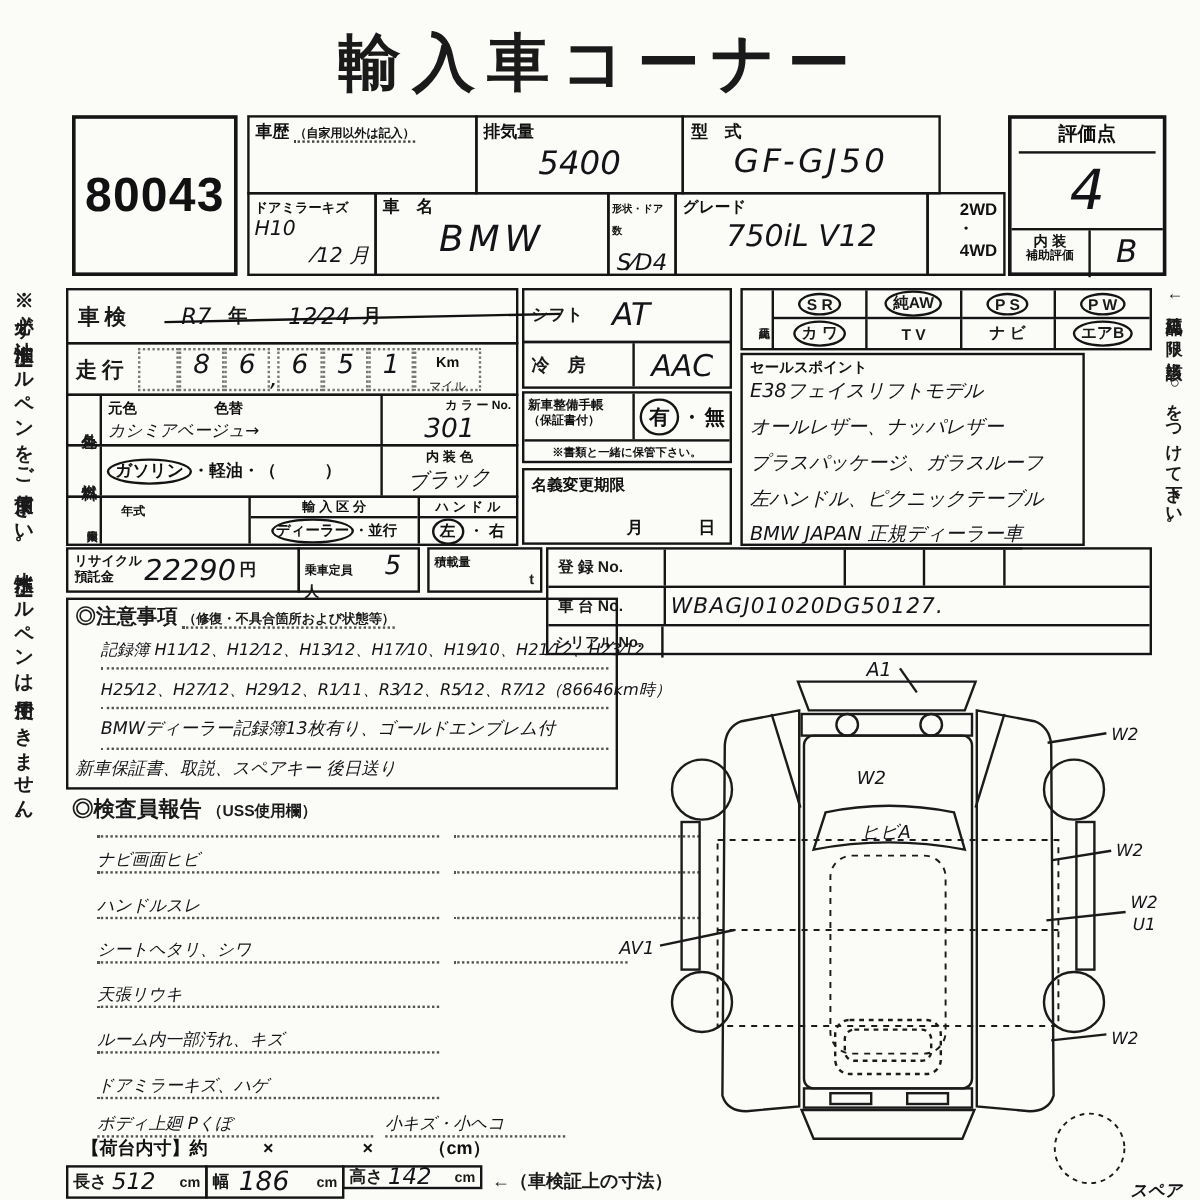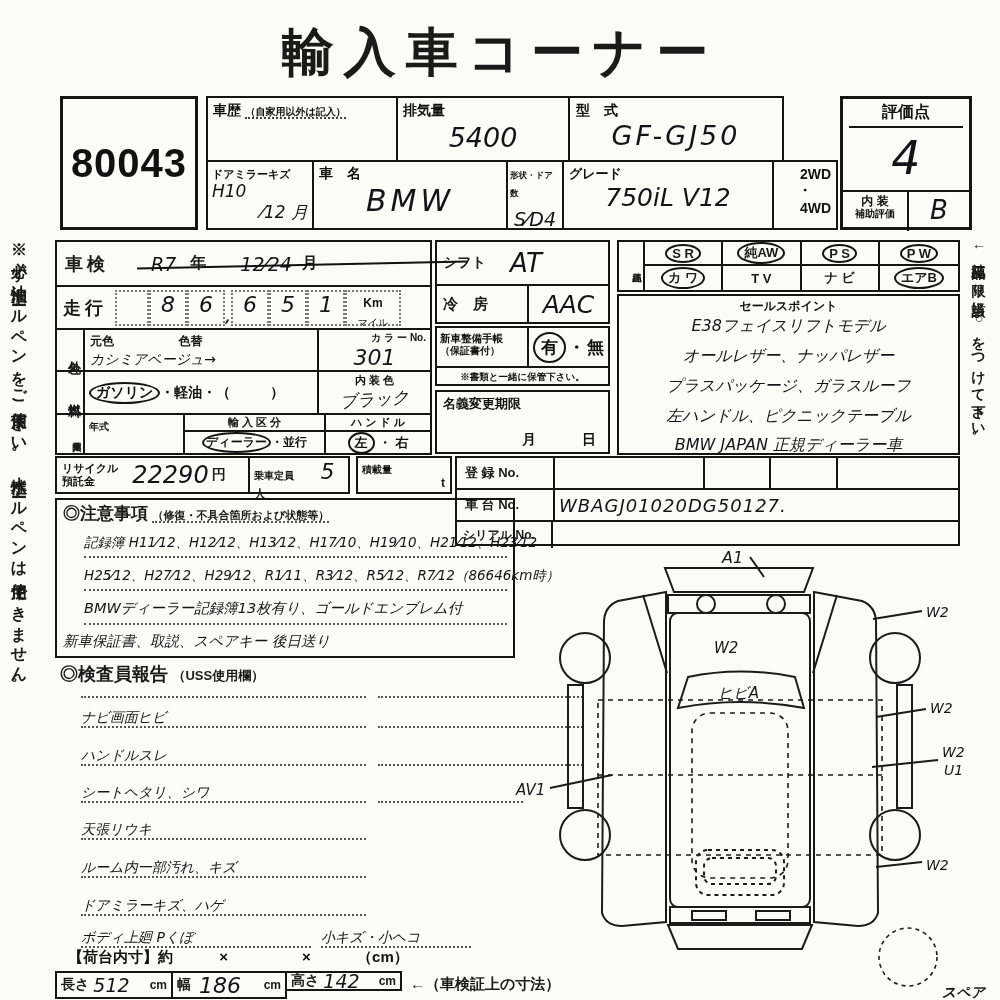--- a/index.html
+++ b/index.html
@@ -130,21 +130,21 @@
       <span>）</span>
     </div>
     <div style="width:103px;border-left:2px solid #151515;padding:1px 4px;">
       <div class="cell-label" style="font-size:11px;text-align:center;">内 装 色</div>
       <div class="hw" style="font-size:17px;text-align:center;transform:rotate(-4deg);">ブラック</div>
     </div>
   </div>
 
   <div class="abs bx" style="left:55px;top:413px;width:377px;height:42px;display:flex;">
     <div class="vtext lbl" style="width:26px;border-right:2px solid #151515;font-size:9px;text-align:center;padding-top:1px;">輸入車用</div>
-    <div style="width:90px;border-right:2px solid #151515;padding:1px 4px;">
+    <div style="width:90px;border-right:2px solid #151515;padding:1px 16px;">
       <span class="cell-label" style="font-size:10px;">年式</span>
       <div class="hw"></div>
     </div>
     <div style="width:139px;border-right:2px solid #151515;display:flex;flex-direction:column;">
       <div class="cell-label" style="font-size:11px;text-align:center;border-bottom:2px solid #151515;">輸 入 区 分</div>
       <div style="flex:1;display:flex;align-items:center;justify-content:center;font-size:12px;font-weight:bold;">
         <span class="circled" style="padding:0 2px;">ディーラー</span>
         <span>・</span>
         <span>並行</span>
       </div>
@@ -212,35 +212,35 @@
         </div>
       <div style="border-right:2px solid #151515;display:flex;align-items:center;justify-content:center;">
           <span class="lbl" style="font-size:13px;">ナ ビ</span>
         </div>
       <div style="display:flex;align-items:center;justify-content:center;">
           <span class="lbl circled" style="font-size:13px;">エアB</span>
         </div>
     </div>
   </div>
 
-  <div class="abs bx" style="left:617px;top:294px;width:343px;height:161px;padding:2px 6px;text-align:center;">
+  <div class="abs bx" style="left:617px;top:294px;width:287px;height:161px;padding:2px 6px;">
     <div class="cell-label" style="font-size:12px;">セールスポイント</div>
     <div class="hw nowrap" style="font-size:16px;margin-top:1px;">E38フェイスリフトモデル</div>
     <div class="hw nowrap" style="font-size:16px;margin-top:9px;">オールレザー、ナッパレザー</div>
     <div class="hw nowrap" style="font-size:16px;margin-top:9px;">プラスパッケージ、ガラスルーフ</div>
     <div class="hw nowrap" style="font-size:16px;margin-top:9px;">左ハンドル、ピクニックテーブル</div>
     <div class="hw nowrap" style="font-size:16px;margin-top:8px;border-bottom:2px solid #151515;display:inline-block;">BMW JAPAN 正規ディーラー車</div>
   </div>
 
   <div class="abs bx" style="left:55px;top:456px;width:195px;height:38px;display:flex;align-items:center;padding:0 5px;">
     <div style="font-size:11px;font-weight:bold;line-height:1.2;">
       <div>リサイクル</div>
         <div>預託金</div>
     </div>
-    <span class="hw" style="font-size:24px;margin-left:14px;">22290</span>
+    <span class="hw" style="font-size:24px;margin-left:2px;">22290</span>
     <span class="lbl" style="font-size:14px;margin-left:3px;">円</span>
   </div>
   <div class="abs bx" style="left:248px;top:456px;width:102px;height:38px;padding:1px 4px;">
     <span class="cell-label" style="font-size:10px;">乗車定員</span>
     <span class="hw" style="font-size:22px;margin-left:22px;">5</span>
     <span class="lbl" style="font-size:12px;">人</span>
   </div>
   <div class="abs bx" style="left:356px;top:456px;width:96px;height:38px;padding:1px 4px;position:relative;">
     <span class="cell-label" style="font-size:10px;">積載量</span>
     <span class="lbl abs" style="right:5px;bottom:2px;font-size:12px;">t</span>

